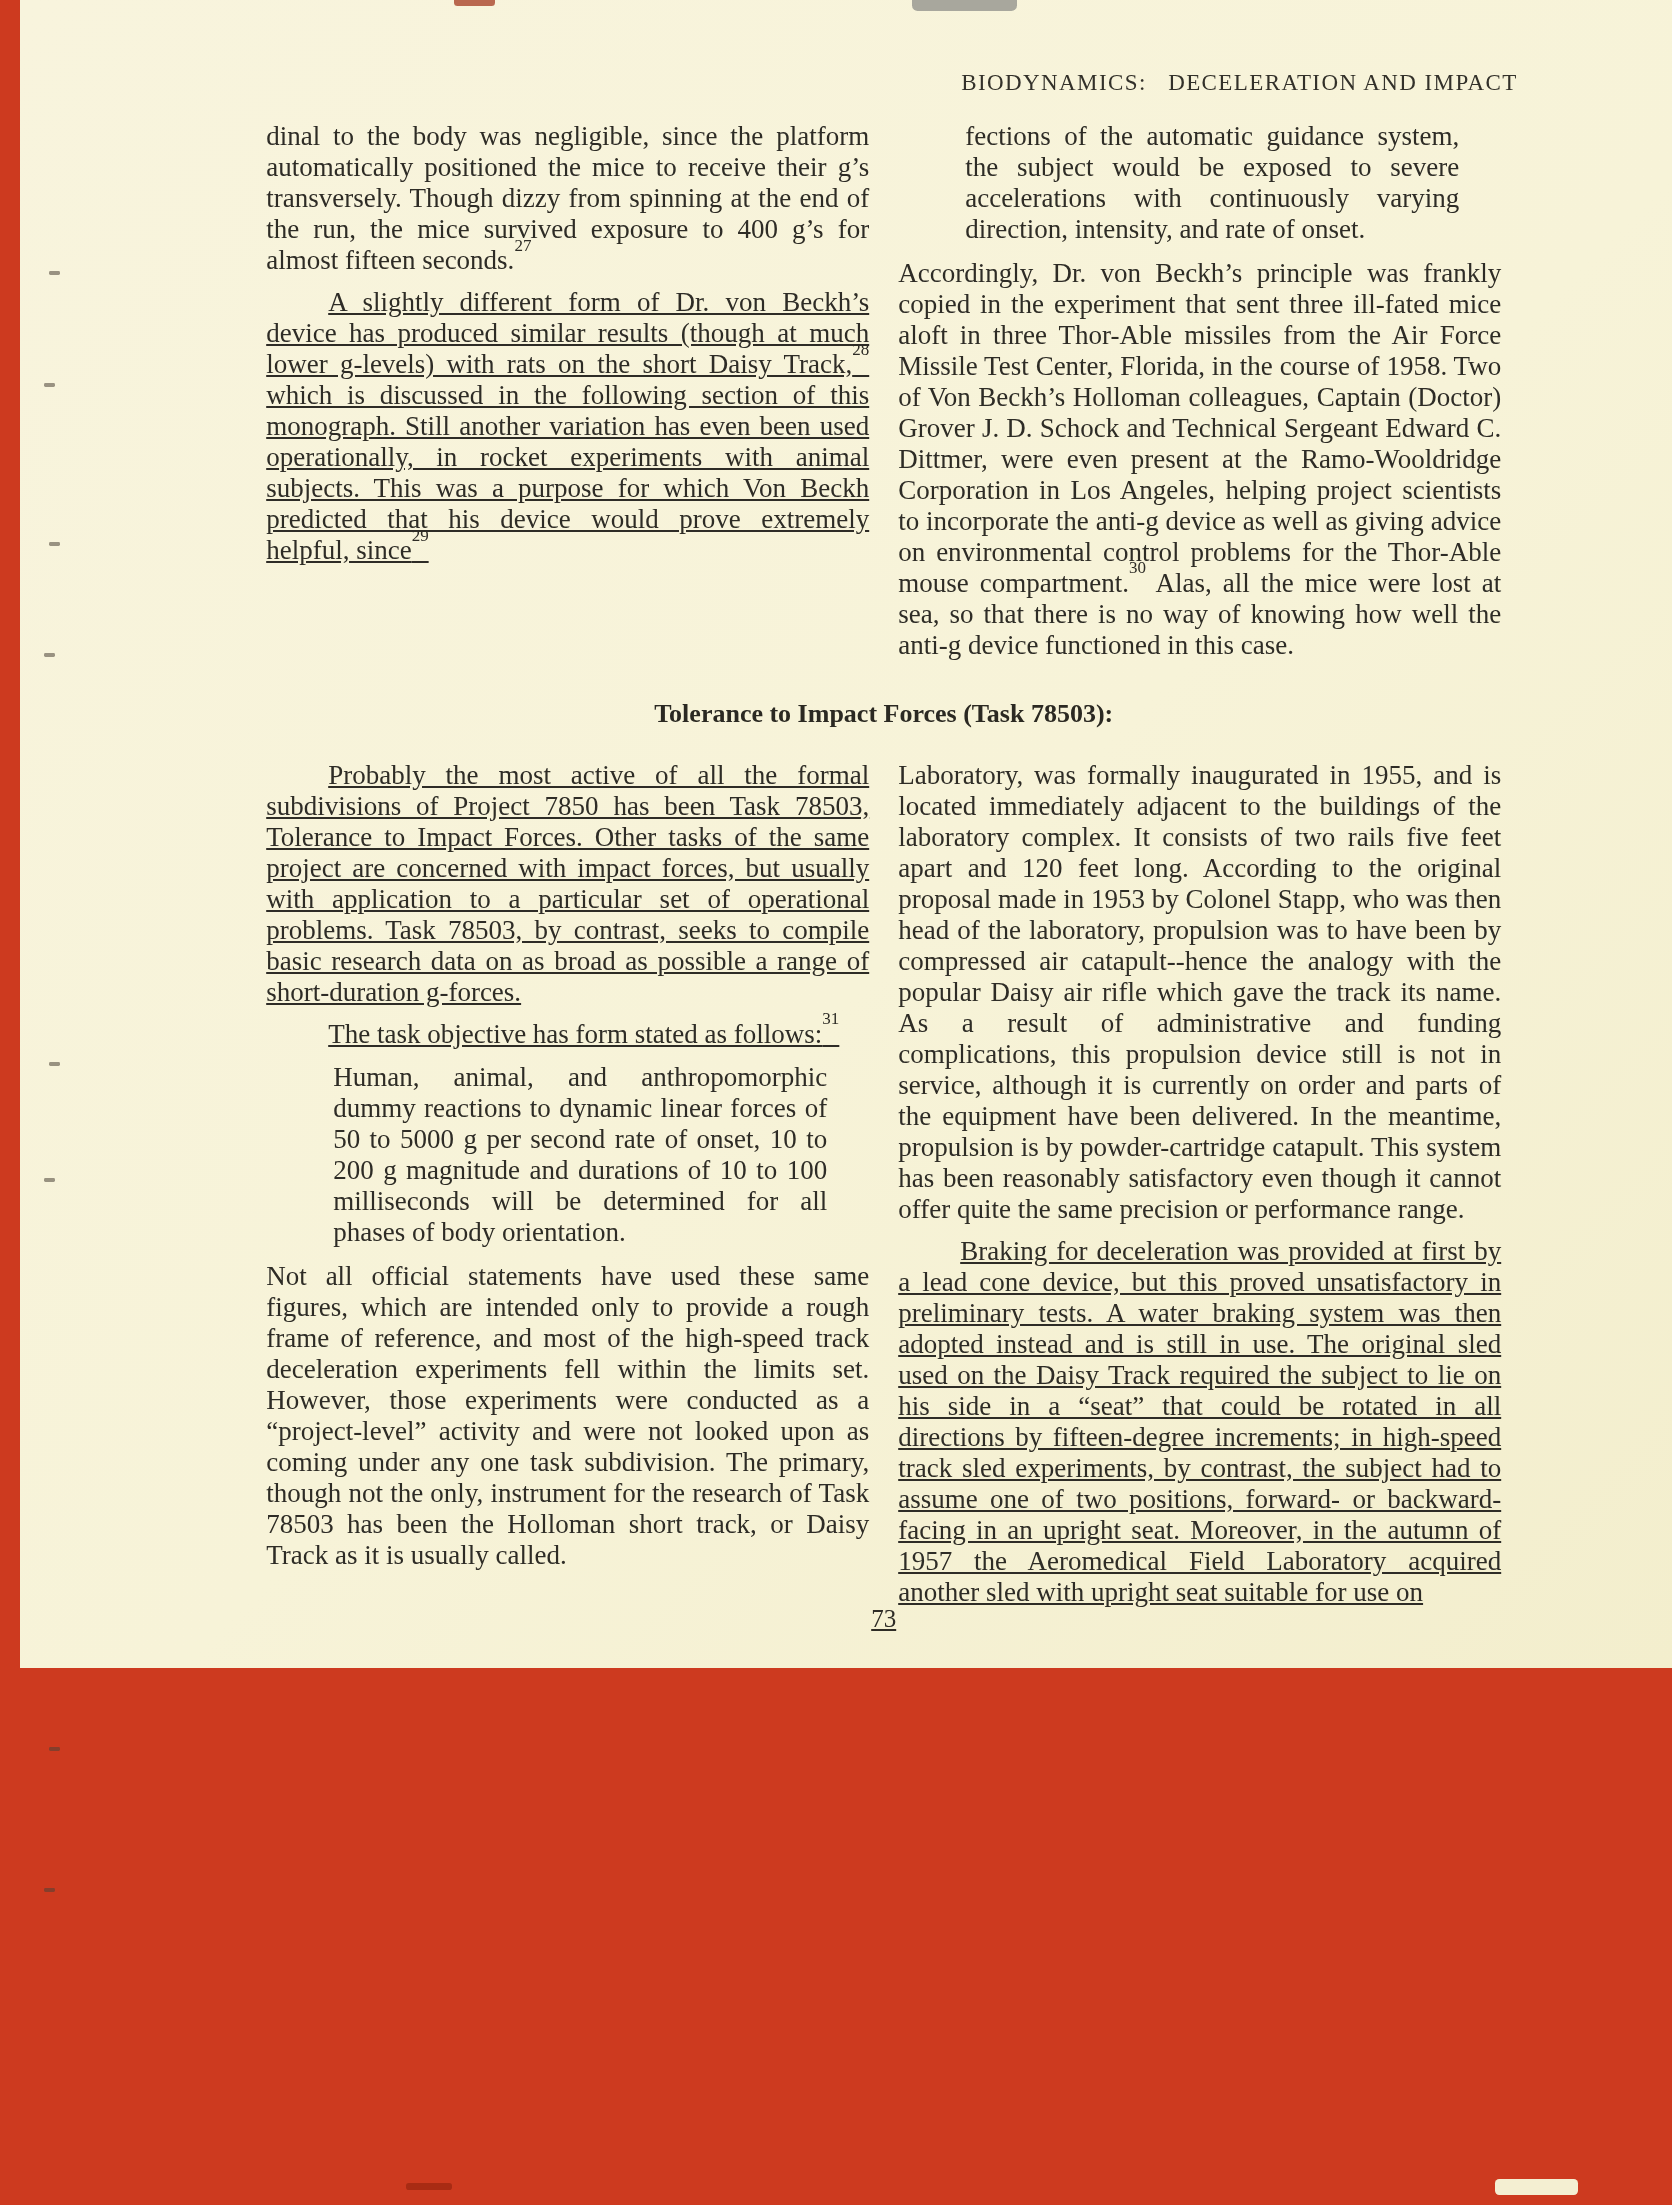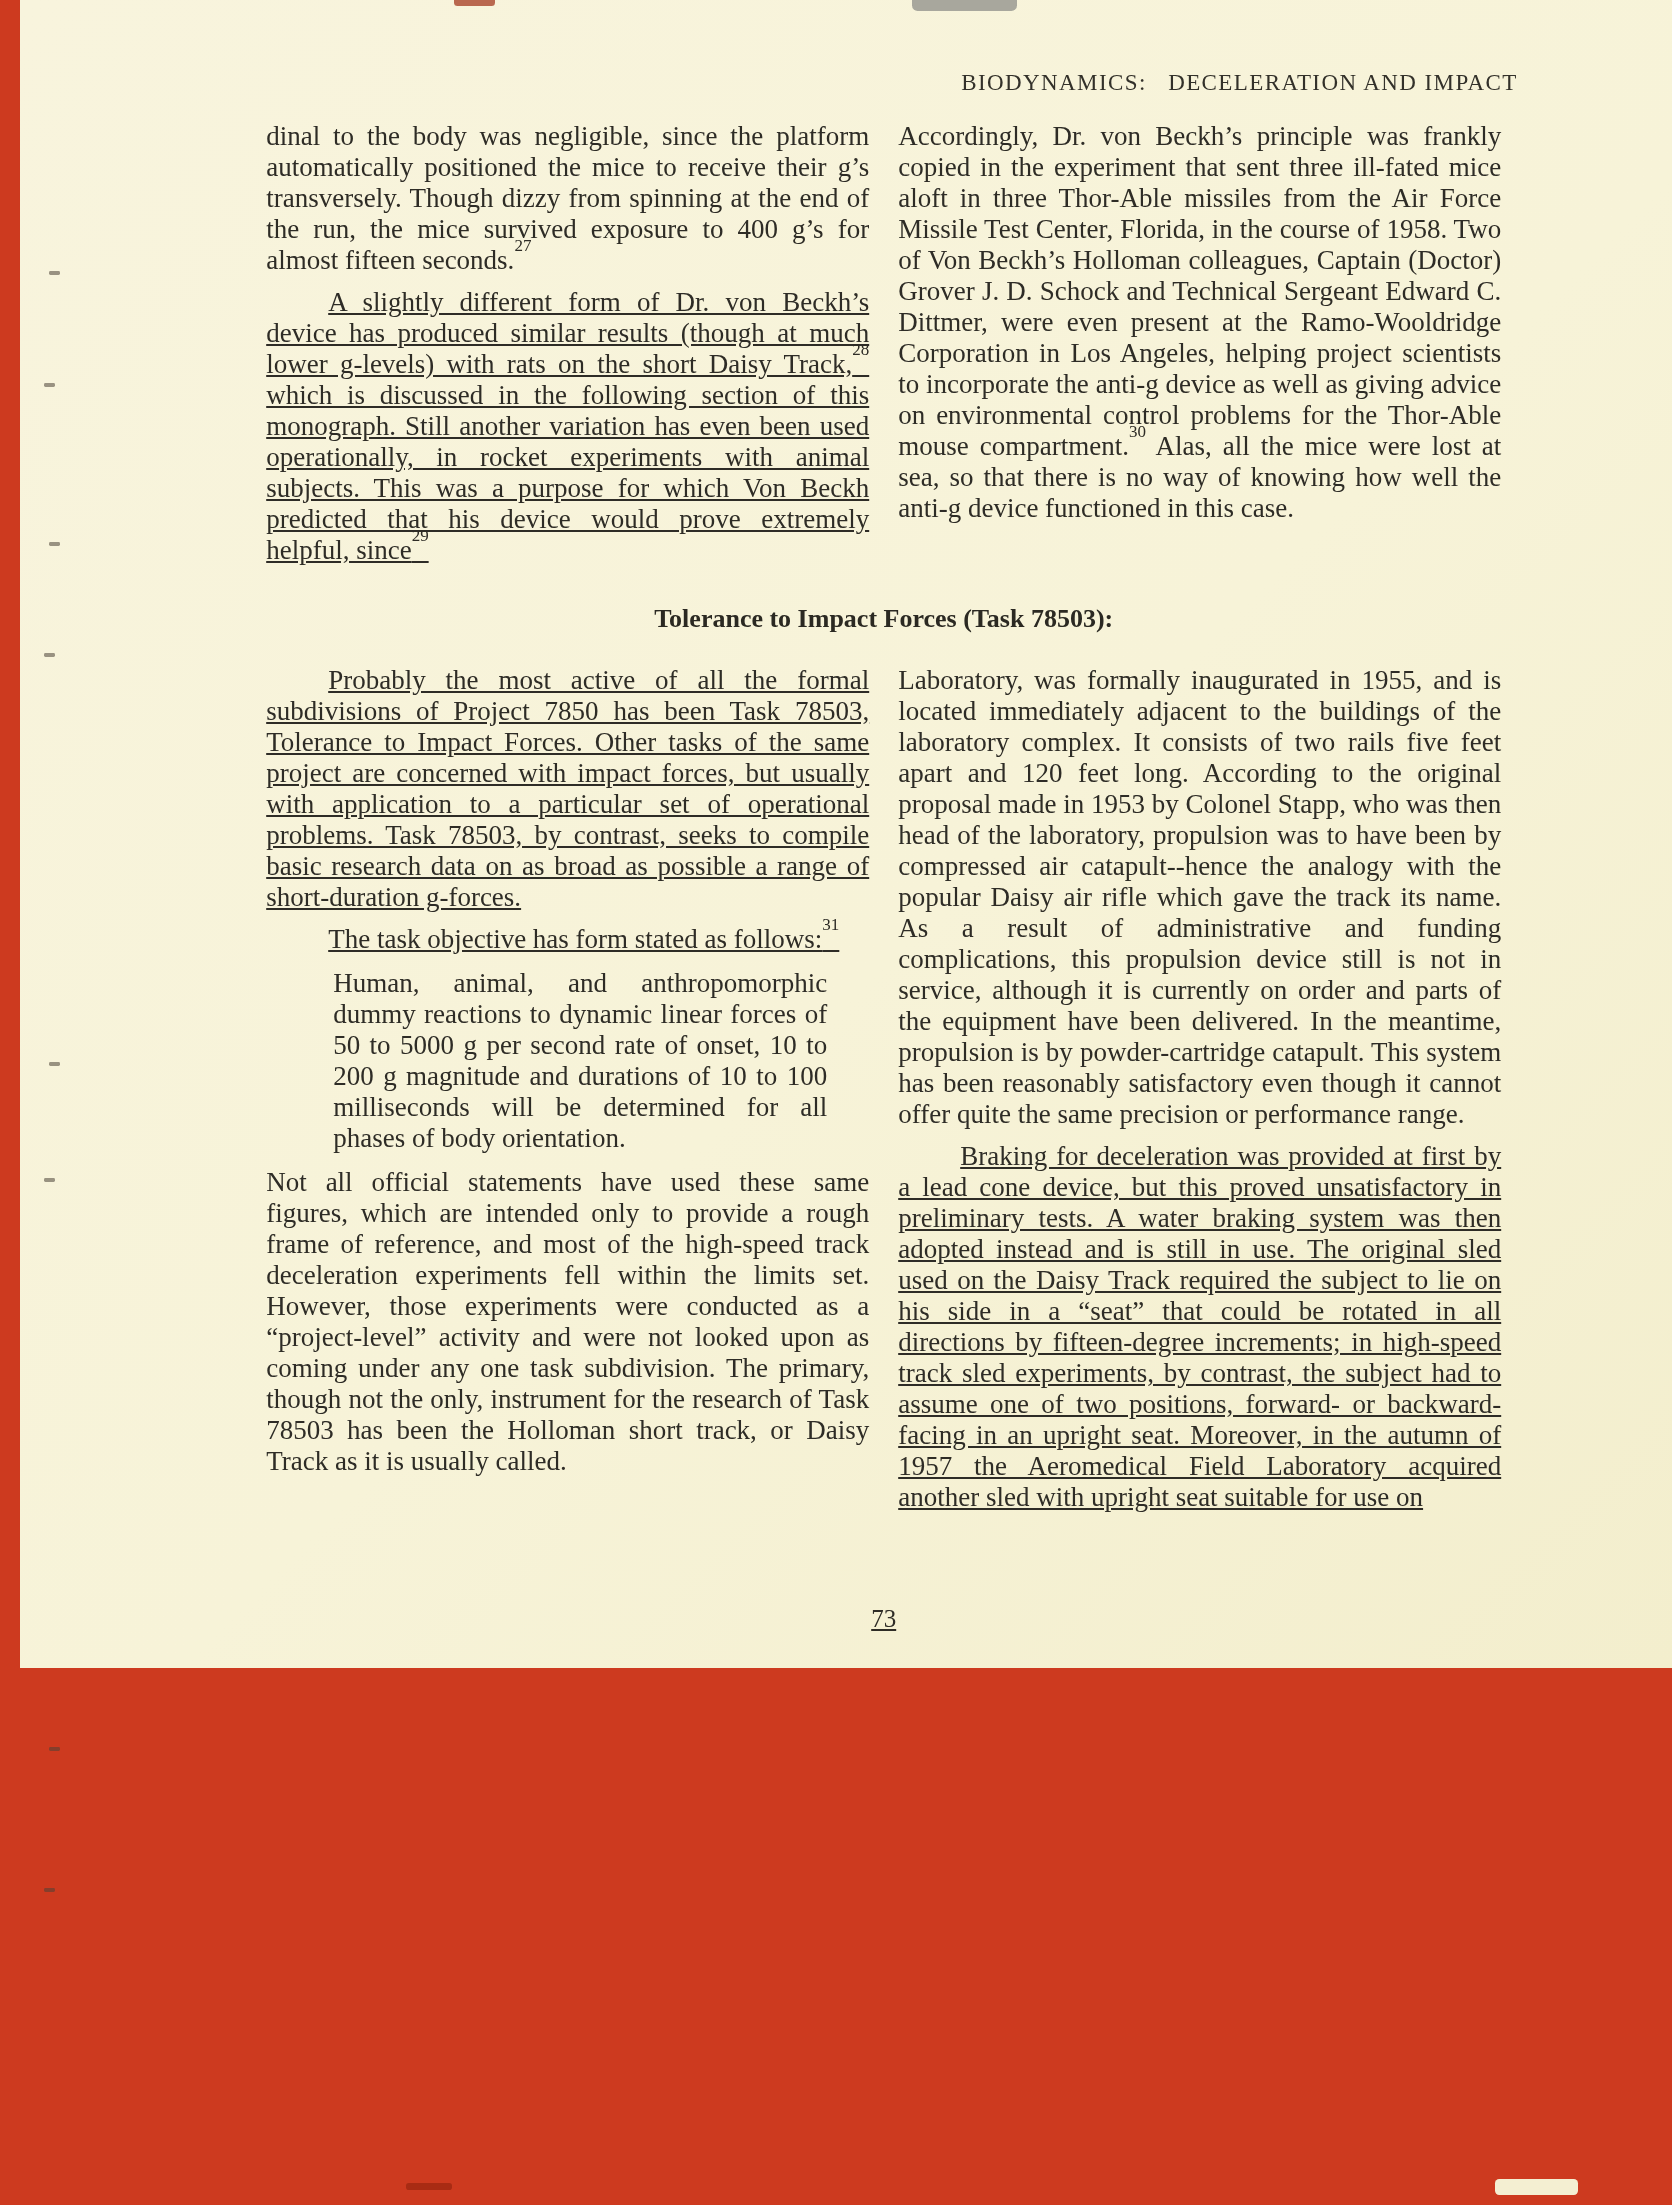--- a/index.html
+++ b/index.html
@@ -141,20 +141,21 @@
   <div class="content">
 
     <header class="running-head">BIODYNAMICS:   DECELERATION AND IMPACT</header>
 
     <section class="two-col top">
       <div class="col">
         <p class="noindent"><span>dinal to the body was negligible, since the platform automatically positioned the mice to receive their g’s transversely. Though dizzy from spinning at the end of the run, the mice survived exposure to 400 g’s for almost fifteen seconds.</span><sup class="fn">27</sup></p>
         <p class="indent"><span>A slightly different form of Dr. von Beckh’s device has produced similar results (though at much lower g-levels) with rats on the short Daisy Track,</span><sup class="fn">28</sup><span> which is discussed in the following section of this monograph. Still another variation has even been used operationally, in rocket experiments with animal subjects. This was a purpose for which Von Beckh predicted that his device would prove extremely helpful, since</span><sup class="fn">29</sup></p>
       </div>
       <div class="col">
+        <div class="quote qtop">fections of the automatic guidance system, the subject would be exposed to severe accelerations with continuously varying direction, intensity, and rate of onset.</div>
         <p class="noindent"><span>Accordingly, Dr. von Beckh’s principle was frankly copied in the experiment that sent three ill-fated mice aloft in three Thor-Able missiles from the Air Force Missile Test Center, Florida, in the course of 1958. Two of Von Beckh’s Holloman colleagues, Captain (Doctor) Grover J. D. Schock and Technical Sergeant Edward C. Dittmer, were even present at the Ramo-Wooldridge Corporation in Los Angeles, helping project scientists to incorporate the anti-g device as well as giving advice on environmental control problems for the Thor-Able mouse compartment.</span><sup class="fn">30</sup><span> Alas, all the mice were lost at sea, so that there is no way of knowing how well the anti-g device functioned in this case.</span></p>
       </div>
     </section>
 
     <h2 class="section-title">
       <span class="line">Tolerance to Impact Forces (Task 78503):</span>
     </h2>
 
     <section class="two-col">
       <div class="col">

